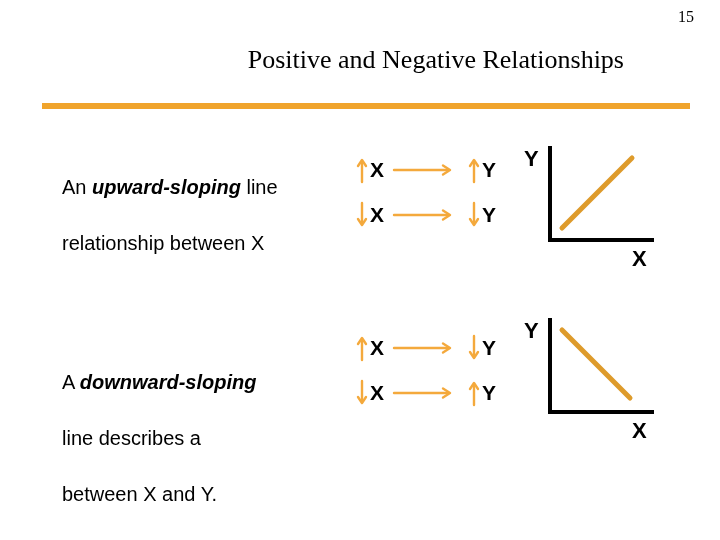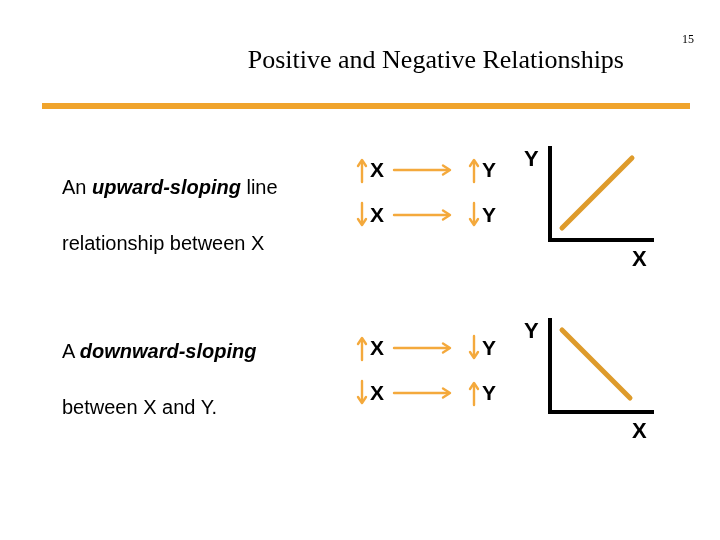--- a/index.html
+++ b/index.html
@@ -5,40 +5,40 @@
   * { margin: 0; padding: 0; box-sizing: border-box; }
   html, body { width: 720px; height: 540px; }
   body {
     position: relative;
     background: #ffffff;
     font-family: "Liberation Sans", sans-serif;
     color: var(--ink, #000);
     overflow: hidden;
   }
   .page-number {
-    position: absolute; top: 32px; right: 26px;
+    position: absolute; top: 8px; right: 26px;
     font-family: "Liberation Serif", serif;
-    font-size: 12px;
+    font-size: 16px;
   }
   .slide-title {
     position: absolute; top: 45px; left: 24px; width: 600px;
     text-align: right;
     font-family: "Liberation Serif", serif;
     font-size: 26px; font-weight: 400;
   }
   .title-divider {
     position: absolute; top: 103px; left: 42px;
     width: 648px; height: 6px;
     background: var(--rule, #F0A42C);
   }
   .para { position: absolute; left: 62px; font-size: 20px; line-height: 28px; }
   .para div { white-space: nowrap; margin-top: 28px; }
   .para .em { font-weight: bold; font-style: italic; }
   .para-positive { top: 145px; }
-  .para-negative { top: 309px; }
+  .para-negative { top: 340px; }
 
   .rels { position: absolute; left: 356px; display: flex; flex-direction: column; gap: 13px; }
   .rels-positive { top: 154px; }
   .rels-negative { top: 332px; }
   .rel-row { display: flex; align-items: center; height: 32px; }
   .var { font-size: 21px; font-weight: 600; margin-left: 2px; }
   .h-arrow { margin: 0 12px 0 8px; }
   svg.v-arrow line, svg.v-arrow polyline,
   svg.h-arrow line, svg.h-arrow polyline {
     stroke: var(--arrow, #F4A93C); stroke-width: 2.4; fill: none;
@@ -109,20 +109,21 @@
   <text class="axis-label" x="8" y="28">Y</text>
   <line class="axis" x1="34" y1="8" x2="34" y2="104"></line>
   <line class="axis" x1="32" y1="102" x2="138" y2="102"></line>
   <text class="axis-label" x="116" y="128">X</text>
   <line class="trend trend-up" x1="46" y1="90" x2="116" y2="20"></line>
   <line class="trend trend-down" x1="46" y1="20" x2="114" y2="88"></line>
 </svg>
 
 <div class="para para-negative">
     <div><span>A </span><span class="em">downward-sloping</span></div>
+    <div><span>line describes a</span></div>
     <div><span>between X and Y.</span></div>
   </div>
 
 <div class="rels rels-negative">
   <div class="rel-row">
     <svg class="v-arrow dir-up" width="12" height="30" viewBox="0 0 12 30">
         <line x1="6" y1="27" x2="6" y2="6"></line>
         <polyline points="2,11 6,5 10,11"></polyline>
       </svg>
     <span class="var">X</span>

